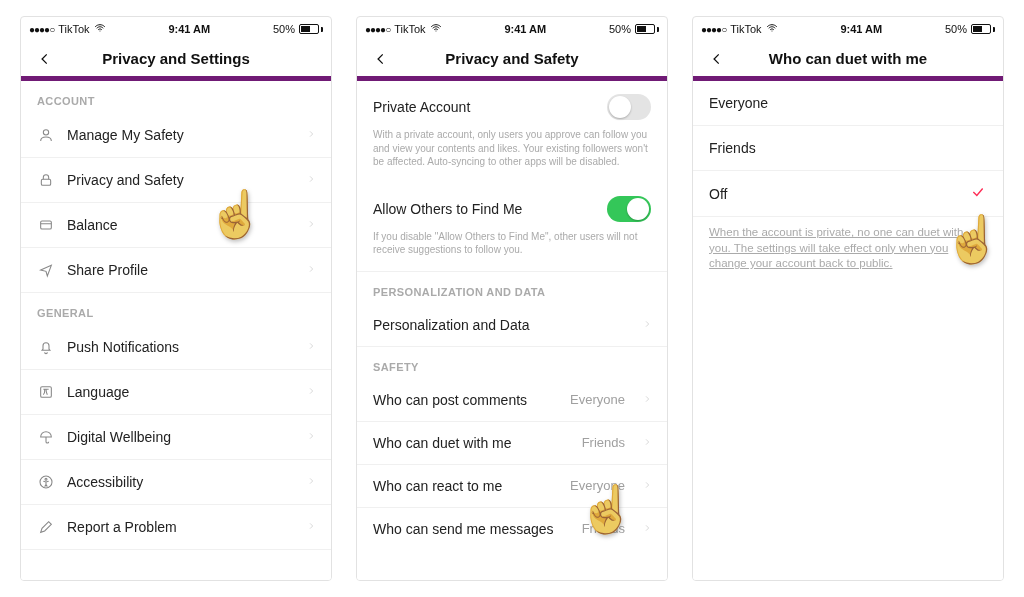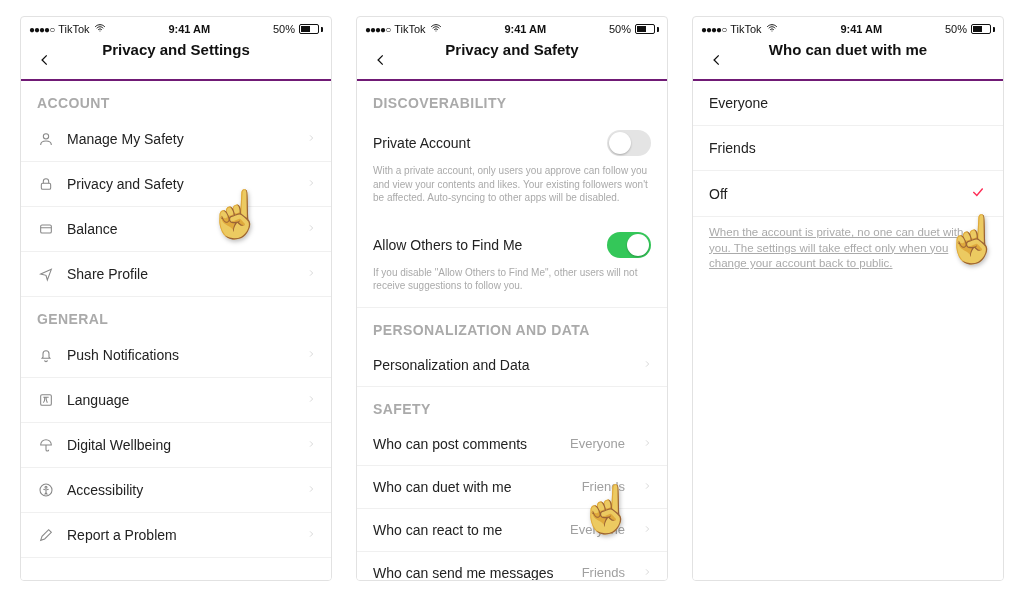--- a/index.html
+++ b/index.html
@@ -36,34 +36,35 @@
   .dots { letter-spacing: -1px; font-size: 10px; }
   .wifi-icon svg { width: 12px; height: 12px; }
   .bat { display: inline-flex; align-items: center; gap: 2px; }
   .bat-body { width: 20px; height: 10px; border: 1px solid #111; border-radius: 2px; position: relative; }
   .bat-fill { position: absolute; left: 1px; top: 1px; bottom: 1px; width: 9px; background: #111; }
   .bat-cap { width: 2px; height: 5px; background: #111; border-radius: 0 1px 1px 0; }
 
   .nav {
     height: 40px;
     display: flex;
+    align-items: center;
     justify-content: center;
     position: relative;
-    border-bottom: 2px solid #701a75;
+    border-bottom: 5px solid #701a75;
   }
   .nav .back {
     position: absolute; left: 10px; top: 50%; transform: translateY(-50%);
     width: 28px; height: 28px; display: flex; align-items: center; justify-content: center;
   }
   .nav .back svg { width: 14px; height: 14px; stroke: #111; stroke-width: 2.2; fill: none; }
   .nav .title { font-size: 15px; font-weight: 700; color: #111; }
 
   .content { flex: 1; overflow: hidden; background: #fff; }
   .section-header {
-    font-size: 14px;
+    font-size: 11px;
     font-weight: 700;
     color: #aaa;
     letter-spacing: 0.4px;
     padding: 14px 16px 6px;
     text-transform: uppercase;
   }
   .row {
     display: flex;
     align-items: center;
     padding: 13px 16px;
@@ -311,21 +312,20 @@
   <div class="nav">
     <div class="back">
       <svg viewBox="0 0 24 24">
           <polyline points="15 4 7 12 15 20"></polyline>
         </svg>
     </div>
     <div class="title">Privacy and Safety</div>
   </div>
 
   <div class="content">
-    <div class="section-header">DISCOVERABILITY</div>
 
     <div class="row no-border" style="padding-bottom:4px">
       <span class="label">Private Account</span>
       <span class="toggle off">
           <span class="knob"></span>
         </span>
     </div>
     <div class="desc no-border">With a private account, only users you approve can follow you and view your contents and likes. Your existing followers won't be affected. Auto-syncing to other apps will be disabled.</div>
 
     <div class="row no-border" style="padding-bottom:4px">

